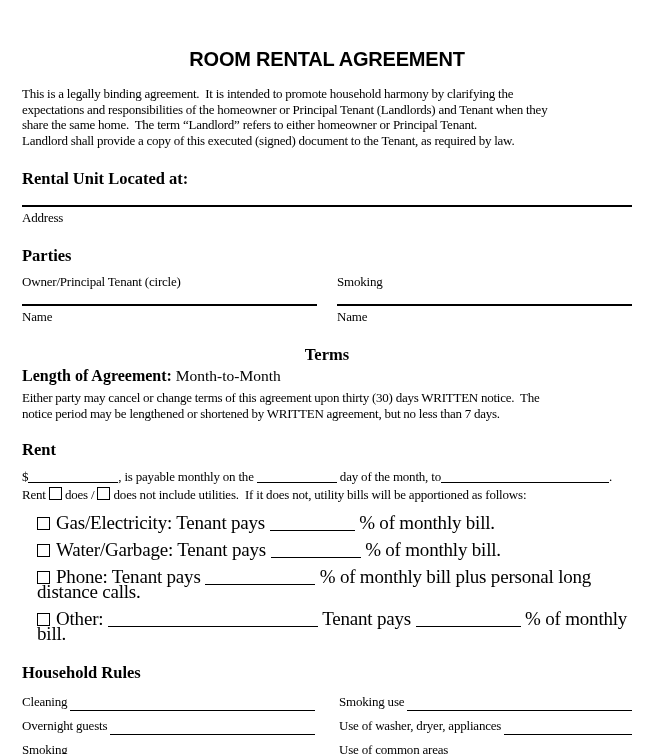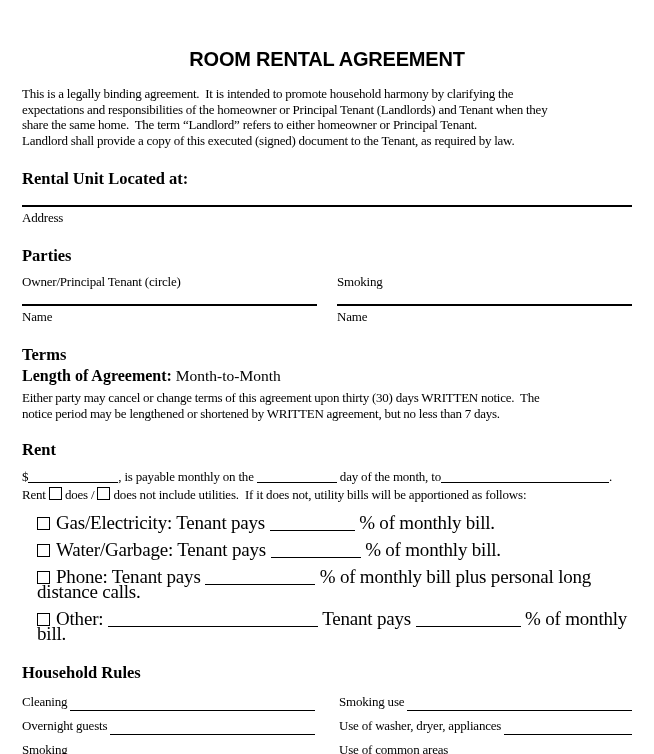--- a/index.html
+++ b/index.html
@@ -22,21 +22,21 @@
   .para .line{
     font-size:13px;line-height:15.5px;letter-spacing:-0.25px;
     white-space:pre;
   }
 
   h2{
     font-size:16.5px;line-height:19px;font-weight:bold;margin:0;
   }
   .h-rental{margin-top:21px;}
   .h-parties{margin-top:21px;}
-  .h-terms{margin-top:21px;}
+  .h-terms{margin-top:21px;text-align:center;}
   .h-rent{margin-top:19px;}
   .h-rules{margin-top:22px;}
 
   .caption{font-size:13px;line-height:15px;letter-spacing:-0.2px;margin-top:3px;}
 
   
   .big-line{border-bottom:2px solid #000;height:0;margin-top:17px;}
 
   
   .two-col{display:grid;grid-template-columns:1fr 1fr;column-gap:20px;}

